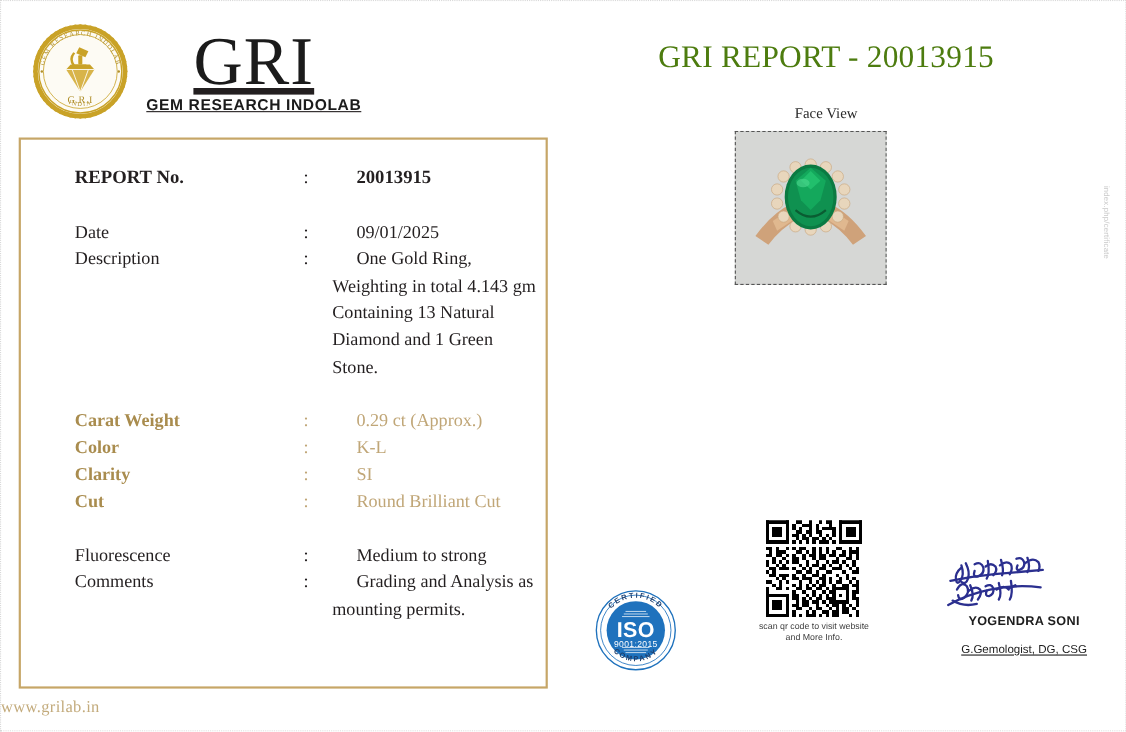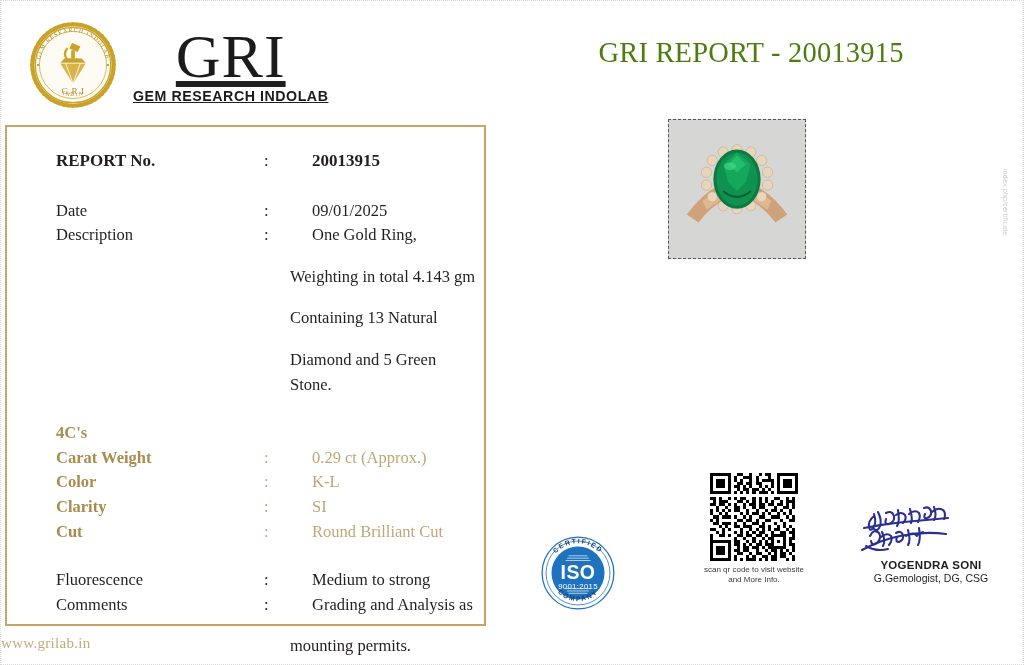--- a/index.html
+++ b/index.html
@@ -61,21 +61,21 @@
     font-size: 14.2px;
     letter-spacing: 0.55px;
     color: #1b1b1b;
     font-weight: 700;
     margin-top: 2px;
   }
 
   
   .gold-box {
     position: absolute;
-    left: 4px; top: 124px;
+    left: 16px; top: 124px;
     width: 481px; height: 501px;
     box-sizing: border-box;
     border: 2px solid #c6a667;
     background: #fff;
   }
   .rows {
     position: absolute;
     left: 49px; top: 22px;
     width: 420px;
   }
@@ -99,21 +99,21 @@
     font-size: 16.5px;
     margin-left: 22px;
   }
   .row.head .lbl, .row.head .val {
     font-weight: 700;
     font-size: 17px;
   }
   .gap-sm { height: 25px; }
   .gap-md { height: 24px; }
   .cont-line { font-size: 16.5px; line-height: 24.6px; }
-  .cont-indent { padding-left: 234px; margin-top: 17px; }
+  .cont-indent { padding-left: 234px; }
 
   .gold-label {
     color: #a98c4e;
     font-weight: 700;
   }
   .gold-value {
     color: #c0a677;
   }
   .gold-colon { color: #c0a677; }
 
@@ -161,21 +161,21 @@
   }
   .photo-frame .ring-svg { display: block; }
 
   .iso-badge {
     position: absolute;
     left: 18px; top: 533px;
     width: 78px; height: 78px;
   }
   .qr-wrap {
     position: absolute;
-    left: 175px; top: 472px;
+    left: 161px; top: 472px;
     width: 116px;
     text-align: center;
   }
   .qr-code {
     width: 88px; height: 88px;
     margin: 0 auto;
     display: block;
   }
   .qr-caption {
     margin-top: 4px;
@@ -197,21 +197,22 @@
     font-size: 11.5px;
     font-weight: 700;
     color: #1d1d1d;
     letter-spacing: 0.3px;
     margin-top: 1px;
   }
   .sign-role {
     font-family: "Liberation Sans", "DejaVu Sans", sans-serif;
     font-size: 10.5px;
     color: #1d1d1d;
-    margin-top: 1px;
+    margin-top: 14px;
+    text-decoration: underline;
   }
 
   .side-watermark {
     position: absolute;
     left: 994px; top: 168px;
     width: 14px;
     font-family: "Liberation Sans", "DejaVu Sans", sans-serif;
     font-size: 7px;
     color: #c9c9c9;
     writing-mode: vertical-rl;
@@ -351,27 +352,24 @@
           <div class="val">09/01/2025</div>
         </div>
 
         <div class="row">
           <div class="lbl">Description</div>
           <div class="colon">:</div>
           <div class="val">One Gold Ring,</div>
         </div>
         <div class="cont-line cont-indent">Weighting in total 4.143 gm</div>
         <div class="cont-line cont-indent">Containing 13 Natural</div>
-        <div class="cont-line cont-indent">Diamond and 5 Green Stone.</div>
+        <div class="cont-line cont-indent">Diamond and 1 Green Stone.</div>
 
         <div class="gap-md"></div>
 
-        <div class="row">
-          <div class="lbl gold-label">4C's</div>
-        </div>
 
         <div class="row">
           <div class="lbl gold-label">Carat Weight</div>
           <div class="colon gold-colon">:</div>
           <div class="val gold-value">0.29 ct (Approx.)</div>
         </div>
         <div class="row">
           <div class="lbl gold-label">Color</div>
           <div class="colon gold-colon">:</div>
           <div class="val gold-value">K-L</div>
@@ -403,20 +401,21 @@
 
       </div>
     </div>
 
     <div class="footer-url">www.grilab.in</div>
   </div>
 
   <div class="right-col">
 
     <div class="report-title">GRI REPORT - 20013915</div>
+    <div class="face-view-label">Face View</div>
 
     <div class="photo-frame">
       <svg class="ring-svg" viewBox="0 0 138 140" width="136" height="138">
         <rect x="0" y="0" width="138" height="140" fill="#d4d5d3"></rect>
         <g opacity="0.5">
           <rect x="0" y="0" width="138" height="140" fill="#d8d9d7"></rect>
         </g>
 
         <path d="M18 96 q16 -22 34 -30 l6 14 q-16 8 -28 24 z" fill="#cfa27a"></path>
         <path d="M120 96 q-16 -22 -34 -30 l-6 14 q16 8 28 24 z" fill="#cfa27a"></path>

